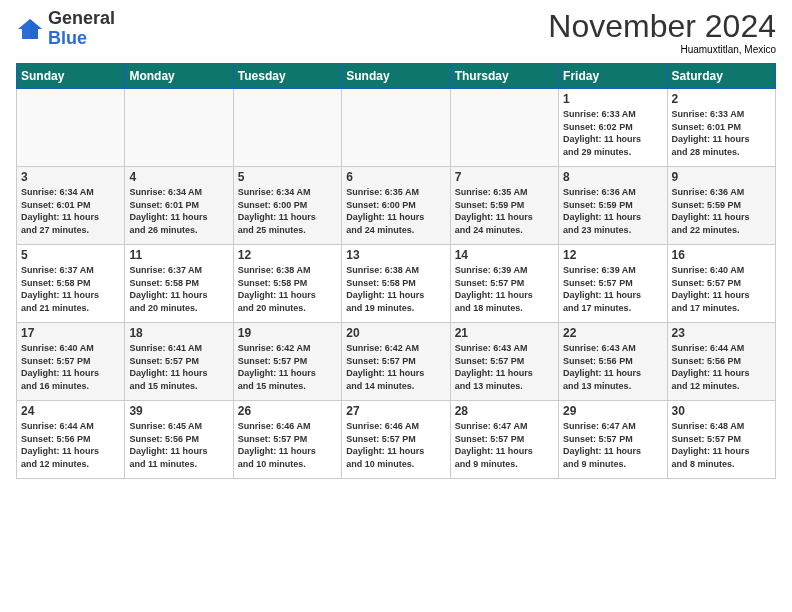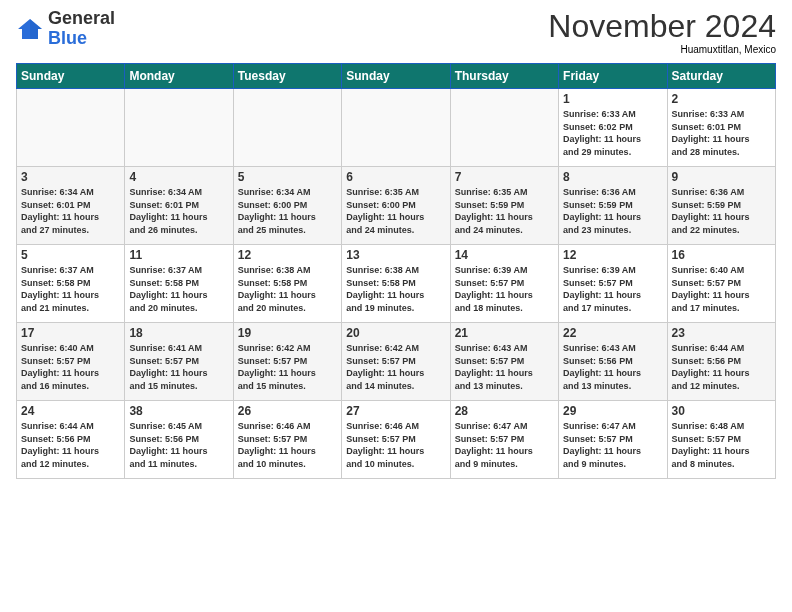--- a/index.html
+++ b/index.html
@@ -302,21 +302,21 @@
         </tr>
         <tr>
           <td>
             <span class="day-number">24</span>
             <div class="day-info" style="white-space: pre-line;">Sunrise: 6:44 AM
 Sunset: 5:56 PM
 Daylight: 11 hours
 and 12 minutes.</div>
           </td>
           <td>
-            <span class="day-number">38</span>
+            <span class="day-number">39</span>
             <div class="day-info" style="white-space: pre-line;">Sunrise: 6:45 AM
 Sunset: 5:56 PM
 Daylight: 11 hours
 and 11 minutes.</div>
           </td>
           <td>
             <span class="day-number">26</span>
             <div class="day-info" style="white-space: pre-line;">Sunrise: 6:46 AM
 Sunset: 5:57 PM
 Daylight: 11 hours

